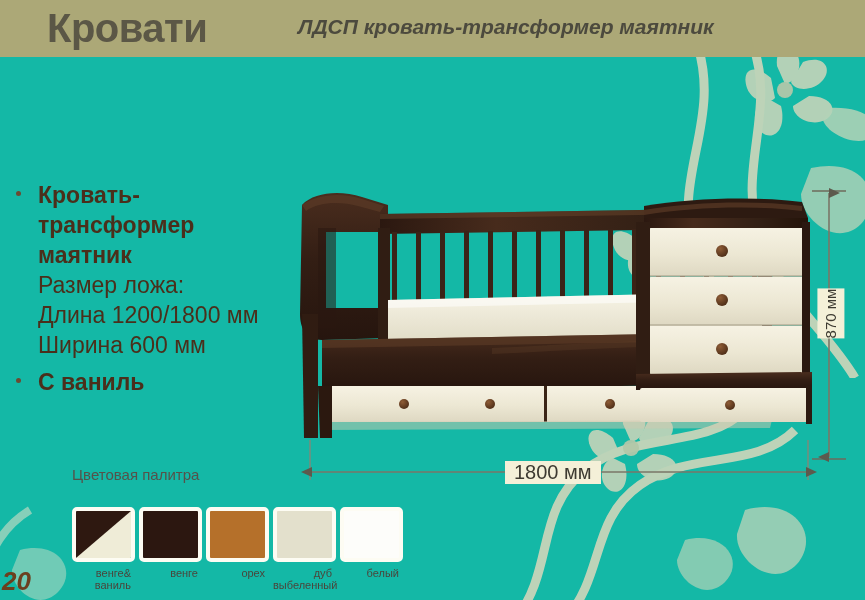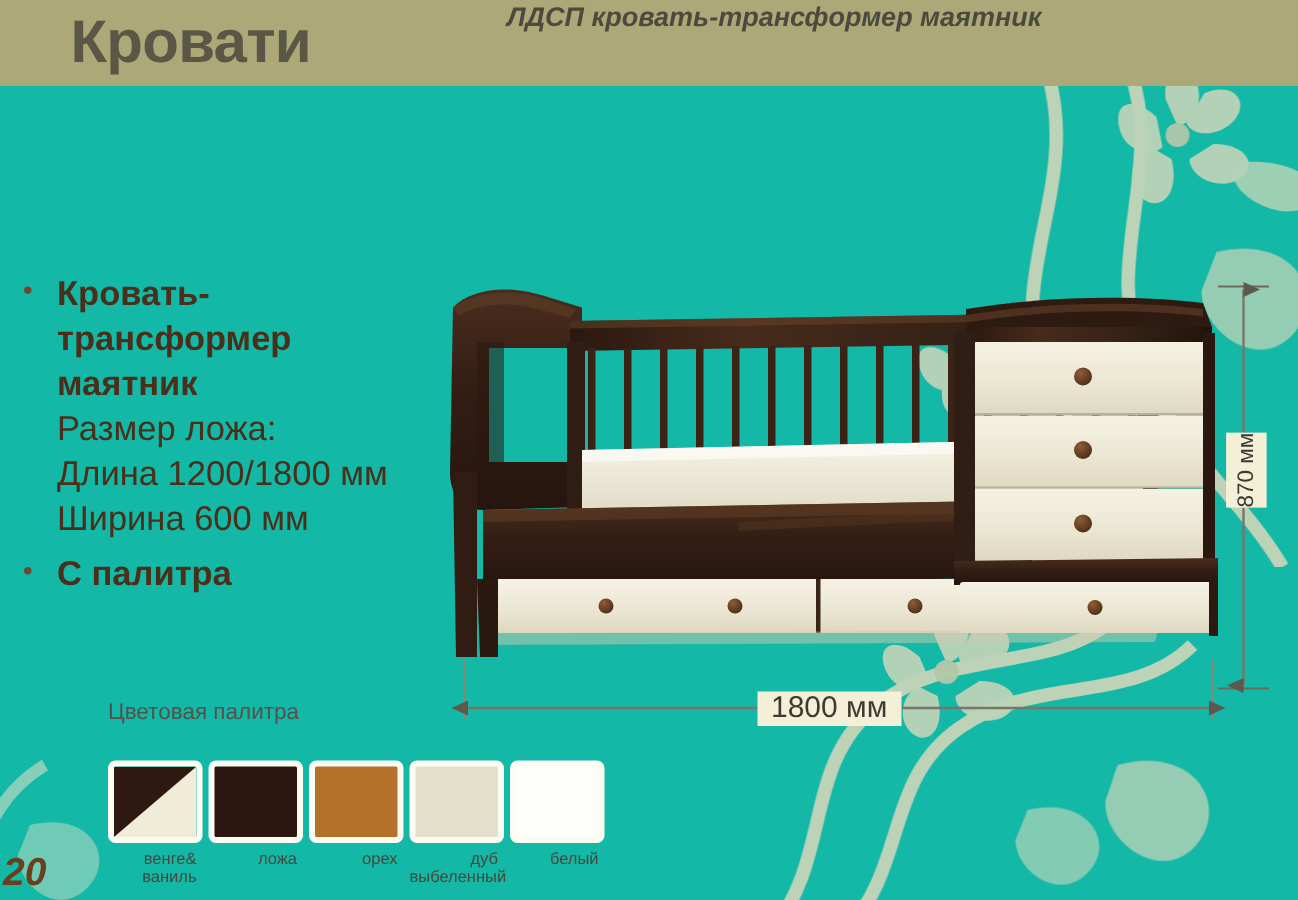--- a/index.html
+++ b/index.html
@@ -34,26 +34,25 @@
     z-index:5;
   }
   #header-title{
     position:absolute;left:47px;top:6px;
     font-size:40px;font-weight:bold;
     color:#5b5746;
     letter-spacing:-0.5px;
     font-family:"Liberation Sans","DejaVu Sans",sans-serif;
   }
   #header-subtitle{
-    position:absolute;left:298px;top:1px;
-    font-size:18px;font-weight:bold;font-style:italic;
+    position:absolute;left:298px;top:15px;
+    font-size:21px;font-weight:bold;font-style:italic;
     color:#4c4a3e;
     white-space:nowrap;
     font-family:"Liberation Sans","DejaVu Sans",sans-serif;
-    margin-left:40px;
   }
 
   
   #bullets{
     position:absolute;left:10px;top:180px;width:290px;
     z-index:4;
   }
   .bullet-row{ position:relative; padding-left:28px; }
   .bullet-dot{
     position:absolute;left:6px;top:11px;
@@ -199,21 +198,21 @@
       <span class="bullet-dot"></span>
       <div class="b-strong">Кровать-</div>
       <div class="b-strong">трансформер</div>
       <div class="b-strong">маятник</div>
       <div class="b-normal">Размер ложа:</div>
       <div class="b-normal">Длина 1200/1800 мм</div>
       <div class="b-normal">Ширина 600 мм</div>
     </div>
     <div class="bullet-row" id="bullet2">
       <span class="bullet-dot"></span>
-      <div class="b-strong">С палитра</div>
+      <div class="b-strong">С ваниль</div>
     </div>
   </div>
 
   <svg id="photo" viewBox="0 0 528 262" xmlns="http://www.w3.org/2000/svg">
     <defs>
       <linearGradient id="woodDark" x1="0" y1="0" x2="0" y2="1">
         <stop offset="0%" stop-color="#4a2d1e"></stop>
         <stop offset="45%" stop-color="#331e14"></stop>
         <stop offset="100%" stop-color="#26150e"></stop>
       </linearGradient>
@@ -353,21 +352,21 @@
           <svg class="split-tri" viewBox="0 0 55 47" preserveAspectRatio="none" xmlns="http://www.w3.org/2000/svg">
             <rect width="55" height="47" fill="#efecd7"></rect>
             <path d="M0 0 L 55 0 L 0 47 Z" fill="#2e1810"></path>
           </svg>
         </div>
         <div class="swatch-label">венге&amp;<br>ваниль</div>
       </div>
 
       <div class="swatch-cell">
         <div class="swatch-box" style="background:#2c1710"></div>
-        <div class="swatch-label">ложа</div>
+        <div class="swatch-label">венге</div>
       </div>
 
       <div class="swatch-cell">
         <div class="swatch-box" style="background:#b5702a"></div>
         <div class="swatch-label">орех</div>
       </div>
 
       <div class="swatch-cell">
         <div class="swatch-box" style="background:#e3e0cc"></div>
         <div class="swatch-label">дуб<br>выбеленный</div>

